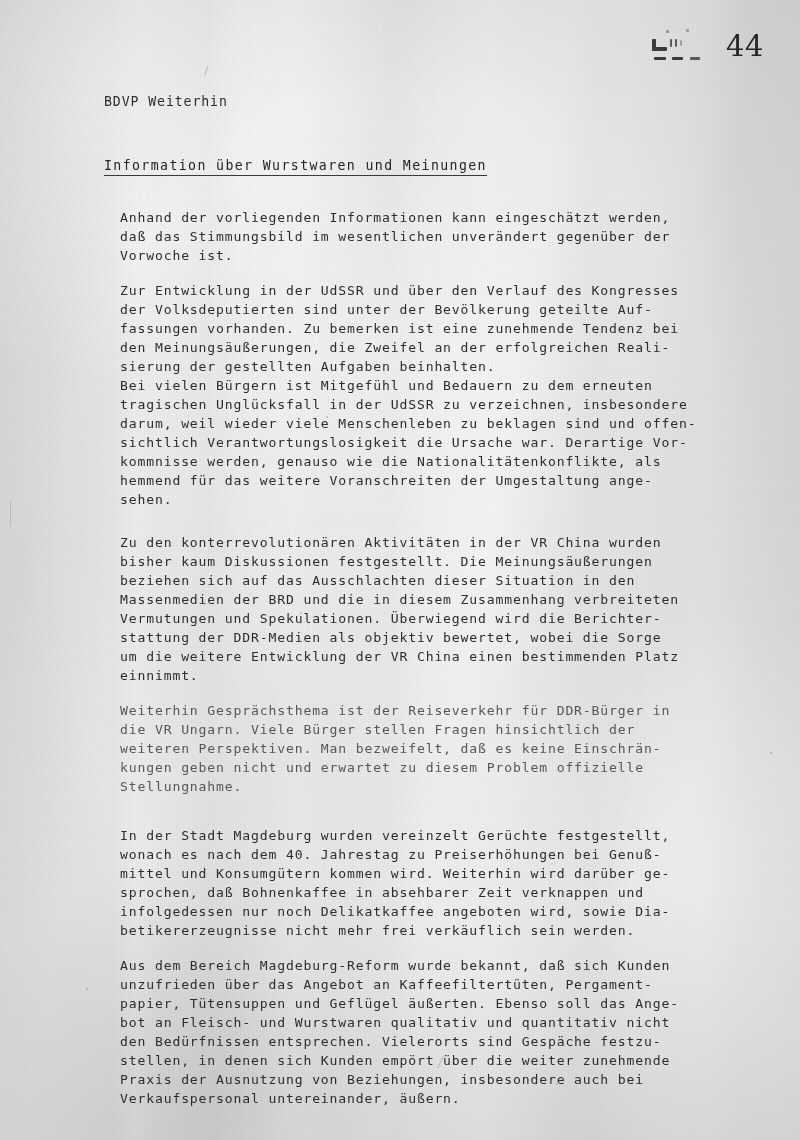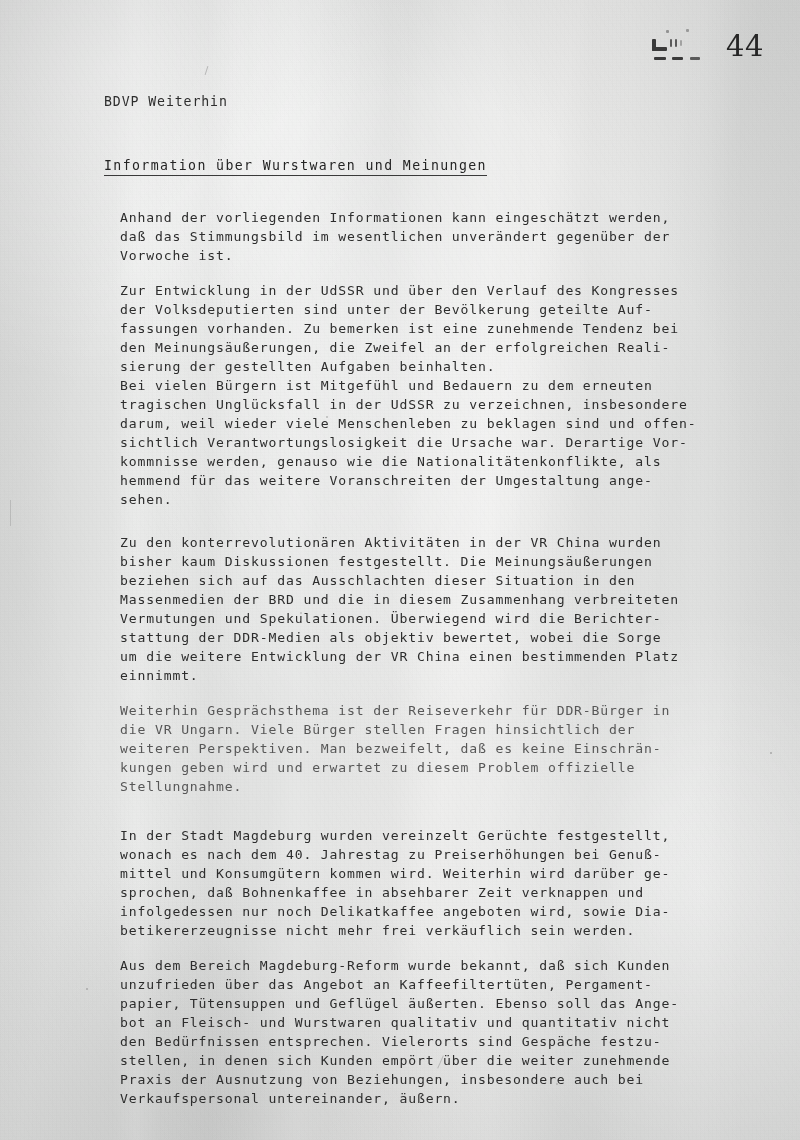--- a/index.html
+++ b/index.html
@@ -239,21 +239,21 @@
 bisher kaum Diskussionen festgestellt. Die Meinungsäußerungen
 beziehen sich auf das Ausschlachten dieser Situation in den
 Massenmedien der BRD und die in diesem Zusammenhang verbreiteten
 Vermutungen und Spekulationen. Überwiegend wird die Berichter-
 stattung der DDR-Medien als objektiv bewertet, wobei die Sorge
 um die weitere Entwicklung der VR China einen bestimmenden Platz
 einnimmt.</p>
       <p class="para gap-lg faint">Weiterhin Gesprächsthema ist der Reiseverkehr für DDR-Bürger in
 die VR Ungarn. Viele Bürger stellen Fragen hinsichtlich der
 weiteren Perspektiven. Man bezweifelt, daß es keine Einschrän-
-kungen geben wird und erwartet zu diesem Problem offizielle
+kungen geben nicht und erwartet zu diesem Problem offizielle
 Stellungnahme.</p>
       <p class="para">In der Stadt Magdeburg wurden vereinzelt Gerüchte festgestellt,
 wonach es nach dem 40. Jahrestag zu Preiserhöhungen bei Genuß-
 mittel und Konsumgütern kommen wird. Weiterhin wird darüber ge-
 sprochen, daß Bohnenkaffee in absehbarer Zeit verknappen und
 infolgedessen nur noch Delikatkaffee angeboten wird, sowie Dia-
 betikererzeugnisse nicht mehr frei verkäuflich sein werden.</p>
       <p class="para">Aus dem Bereich Magdeburg-Reform wurde bekannt, daß sich Kunden
 unzufrieden über das Angebot an Kaffeefiltertüten, Pergament-
 papier, Tütensuppen und Geflügel äußerten. Ebenso soll das Ange-

